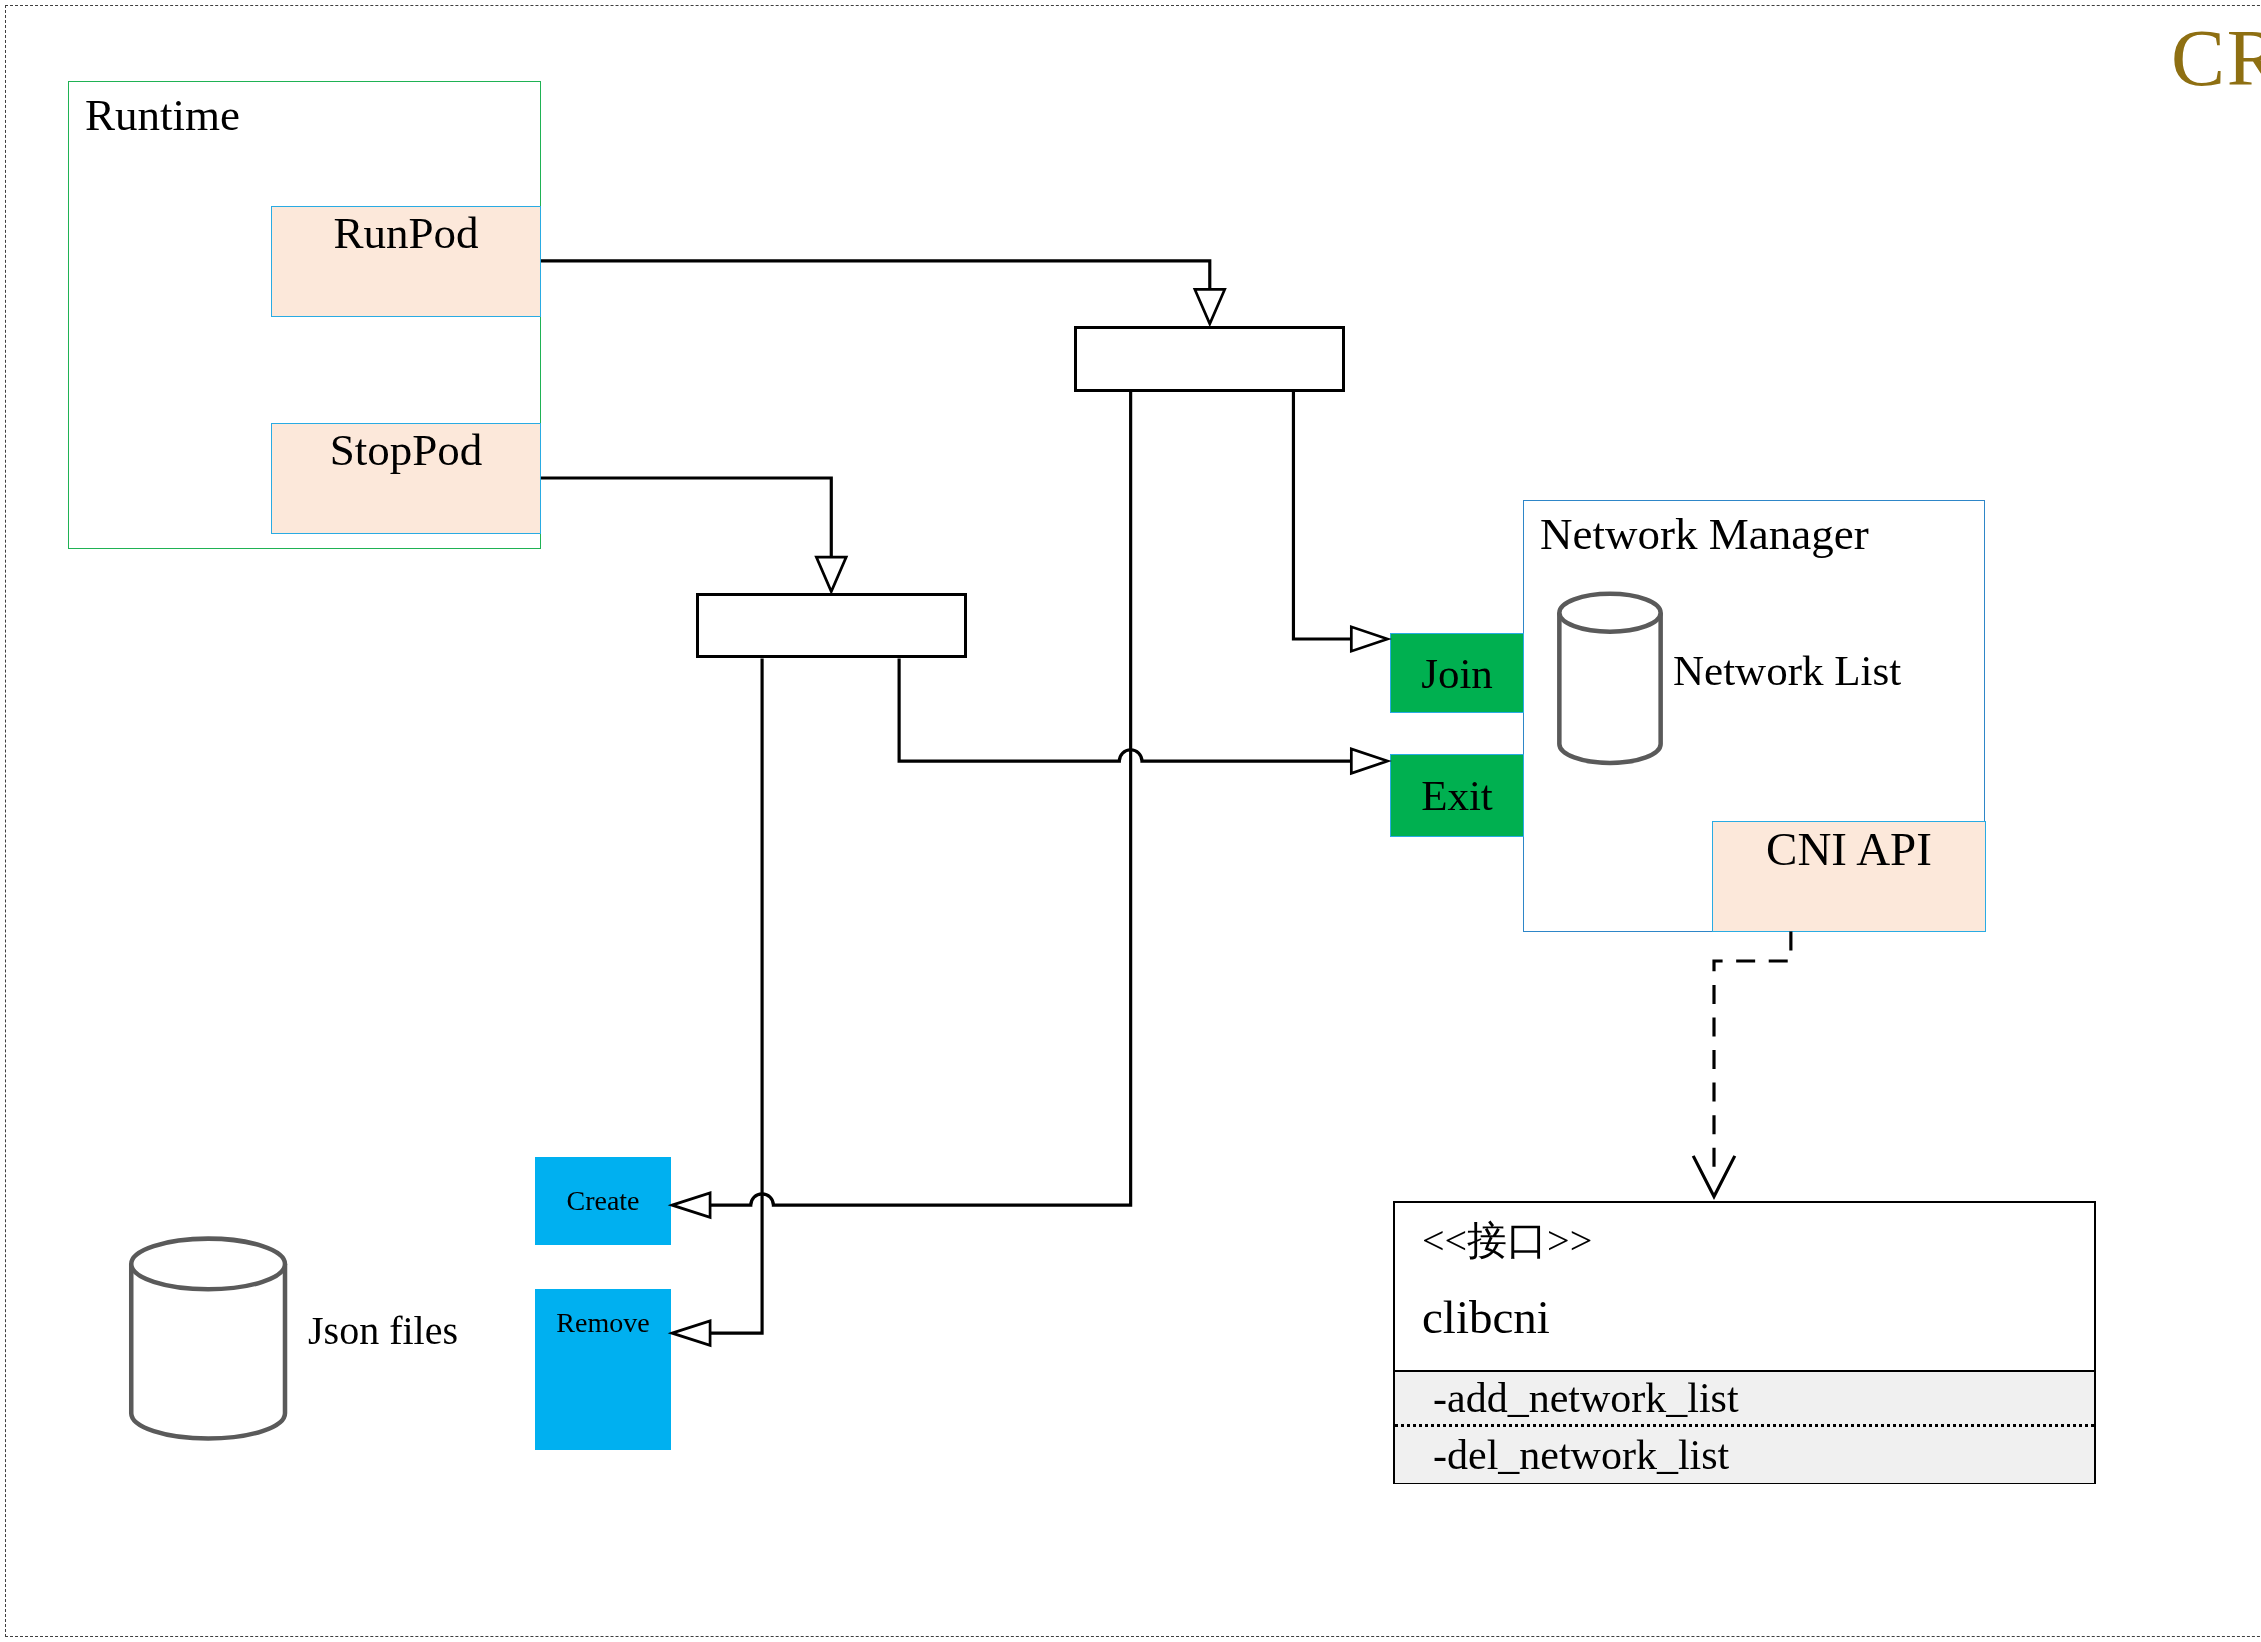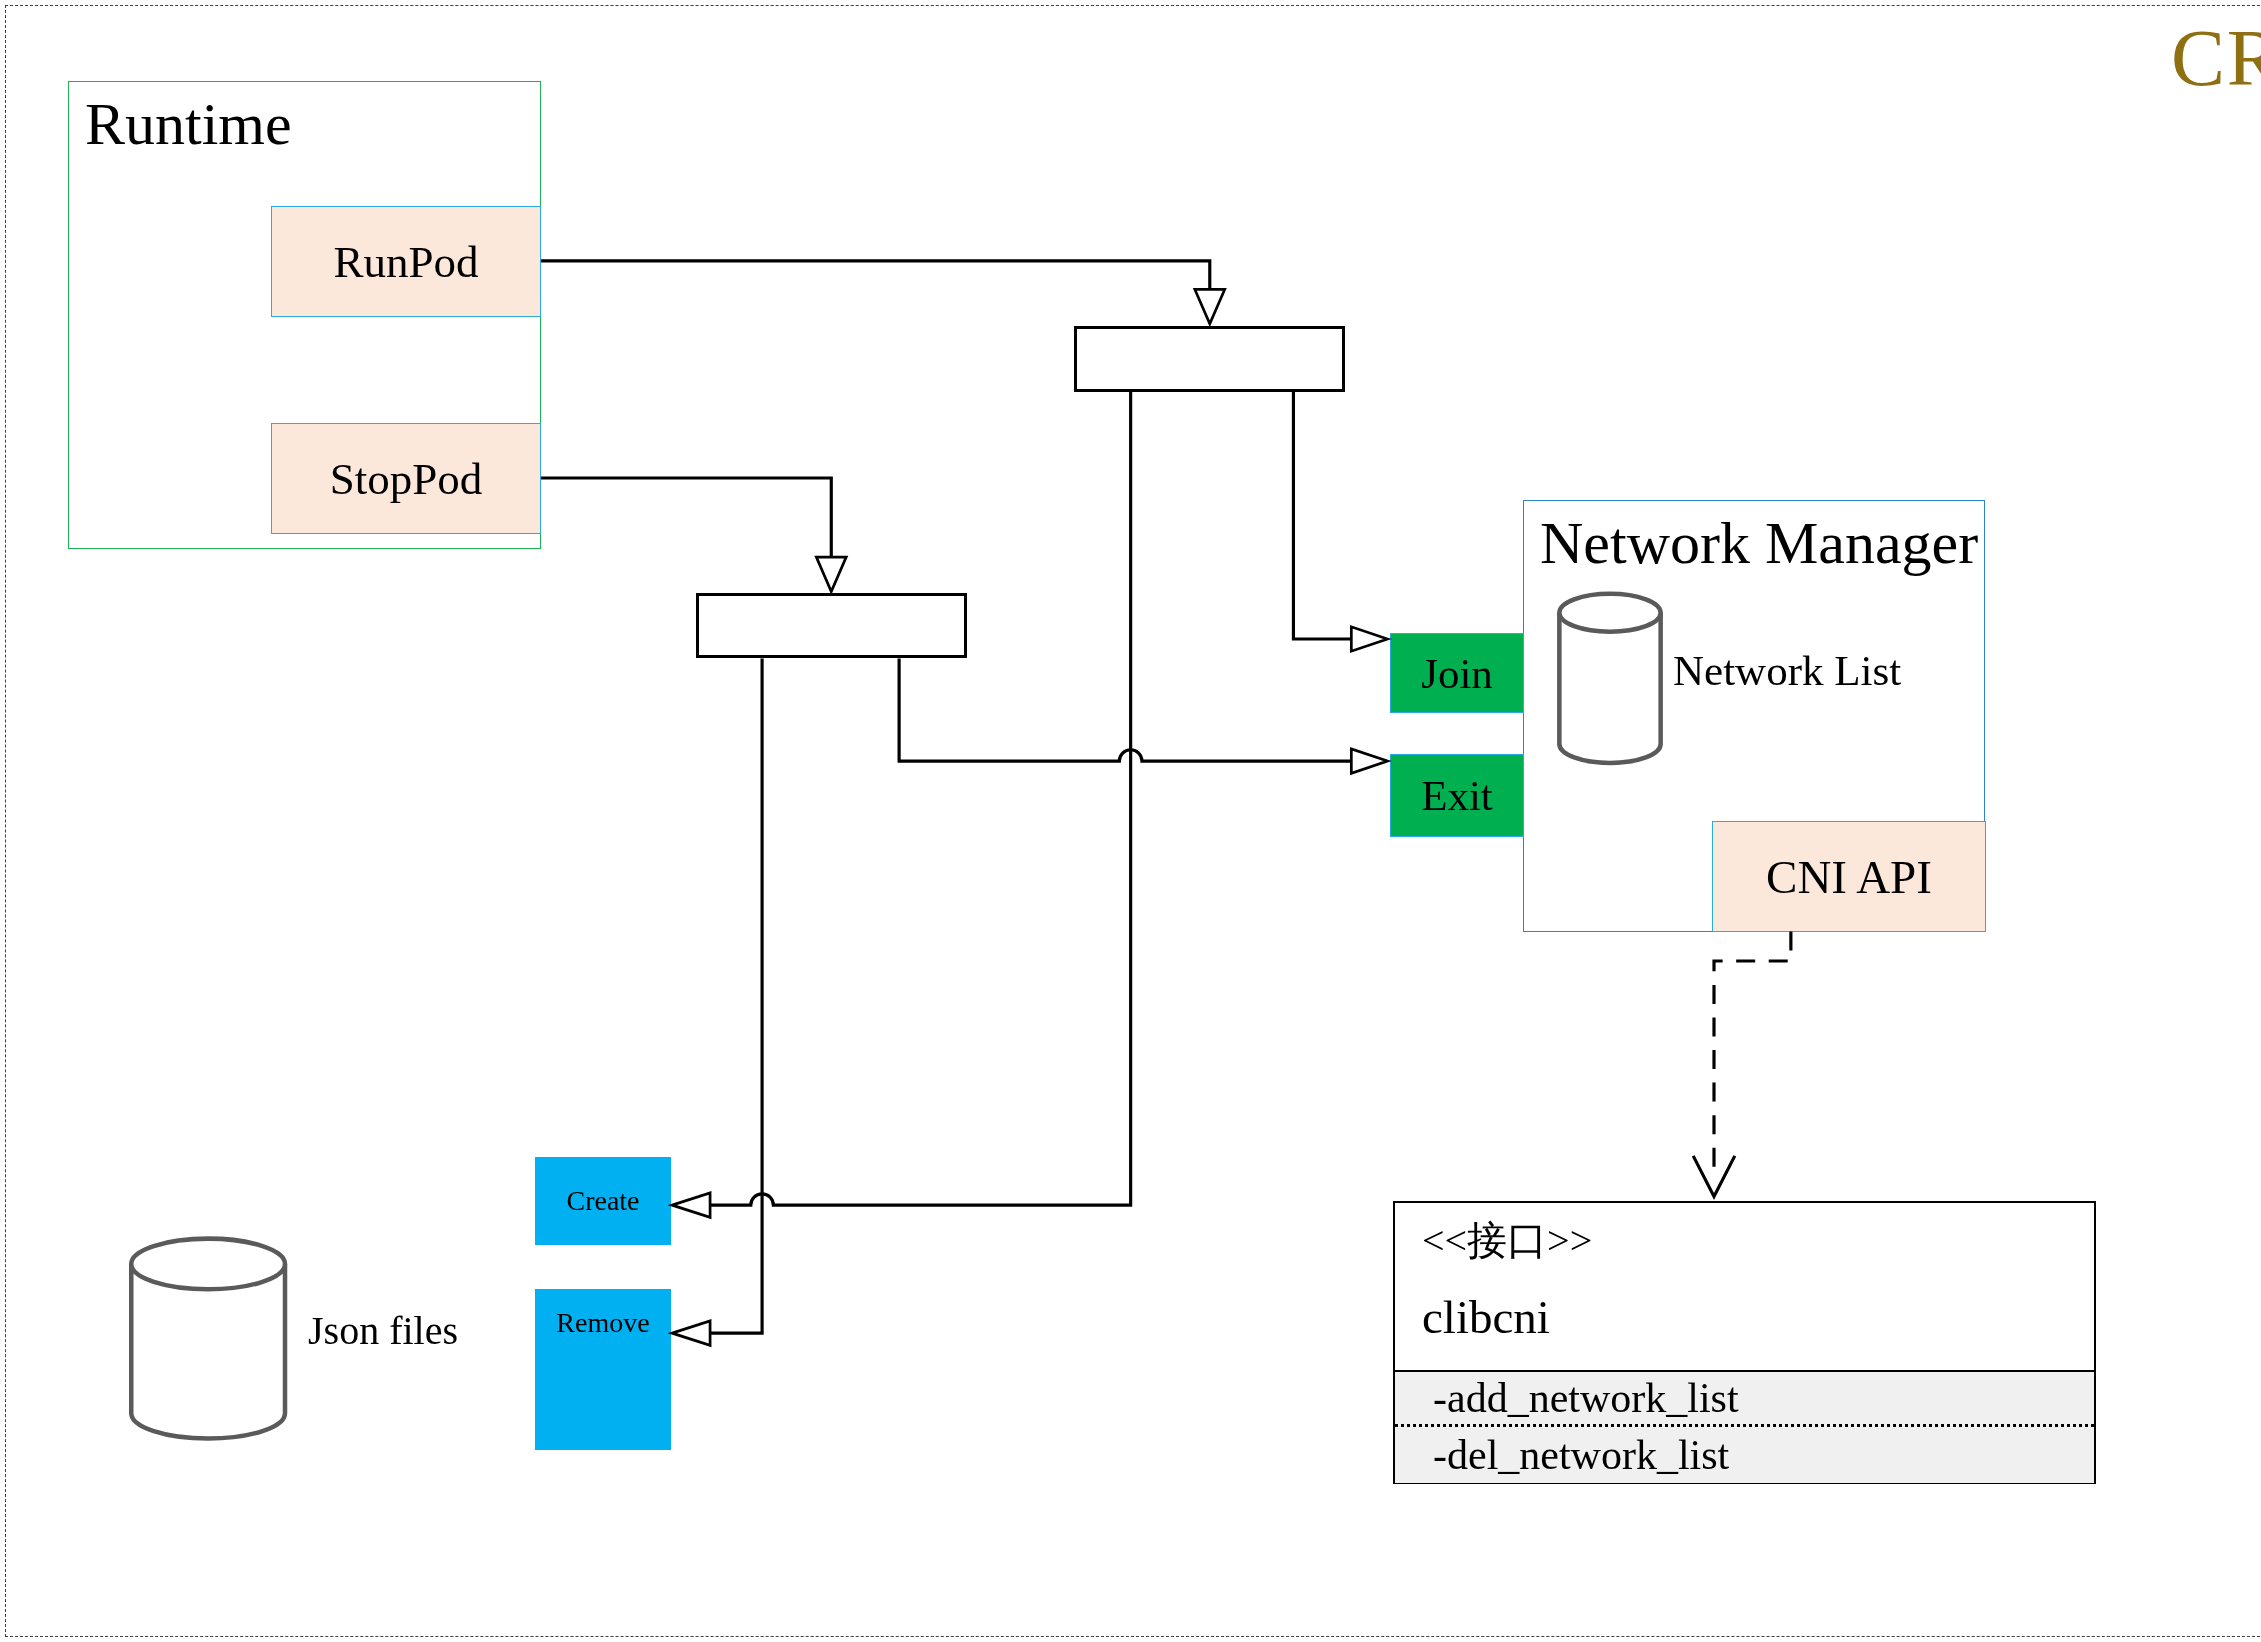--- a/index.html
+++ b/index.html
@@ -17,29 +17,29 @@
   }
   .diagram-title{
     position:absolute;left:2171px;top:18px;width:149px;
     font-size:81px;line-height:1;color:#8e6f12;
     letter-spacing:1.8px;
   }
   .group{
     position:absolute;background:transparent;box-sizing:border-box;
   }
   .group-title{
-    font-size:60px;line-height:1.1;padding:9px 0 0 16px;white-space:nowrap;
+    font-size:45px;line-height:1.1;padding:9px 0 0 16px;white-space:nowrap;
   }
   .runtime{left:68px;top:81px;width:473px;height:468px;border:1.4px solid #1fb254;}
   .checkpoint{left:84px;top:997px;width:458px;height:452px;border:1.4px solid #8e7bb6;}
   .network-manager{left:1523px;top:500px;width:462px;height:432px;border:1.4px solid #2e86c8;}
   .method-box{
     position:absolute;box-sizing:border-box;
     background:#fce8da;border:1.4px solid #29abe3;
-    display:flex;align-items:center;justify-content:center;
+    display:flex;justify-content:center;
     font-size:45px;white-space:nowrap;
   }
   .runpod{left:271px;top:206px;width:270px;height:111px;}
   .stoppod{left:271px;top:423px;width:270px;height:111px;}
   .cni-api{left:1712px;top:821px;width:274px;height:111px;font-size:47px;}
   .junction{
     position:absolute;box-sizing:border-box;background:#ffffff;border:3.2px solid #000;
   }
   .junction1{left:1074px;top:326px;width:271px;height:66px;}
   .junction2{left:696px;top:593px;width:271px;height:65px;}

